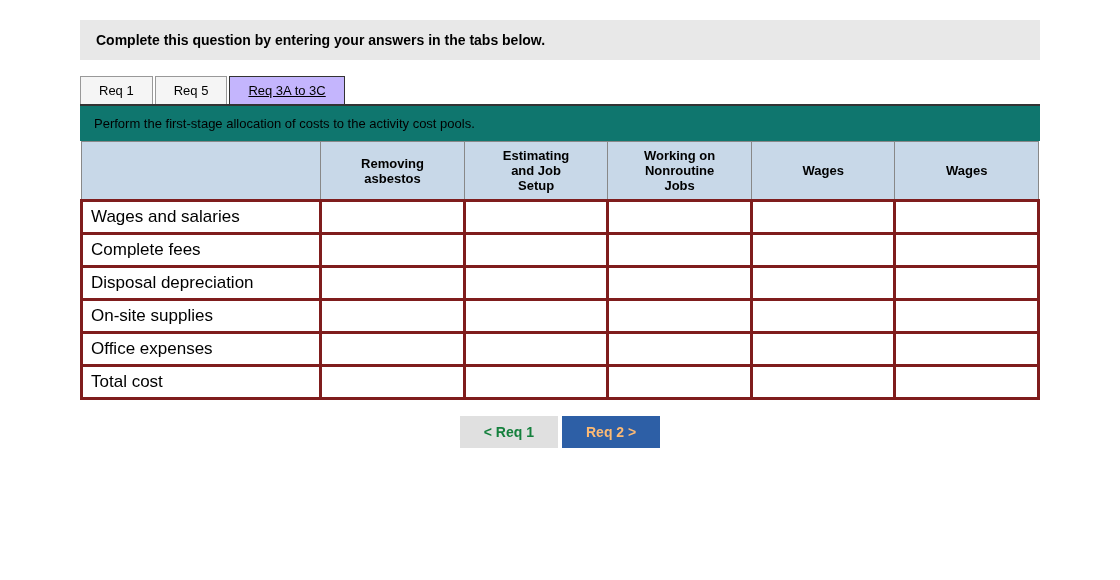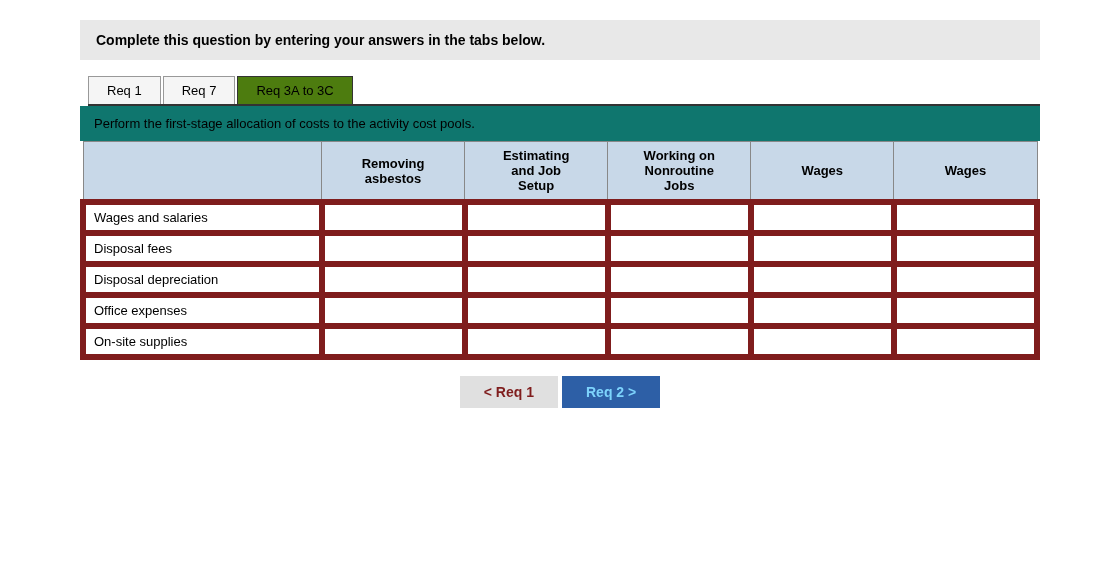--- a/index.html
+++ b/index.html
@@ -22,39 +22,39 @@
       font-weight: bold;
       font-size: 14px;
       margin-bottom: 16px;
     }
 
     .tabs-row {
       display: flex;
       align-items: flex-end;
       border-bottom: 2px solid #333;
       margin-top: 8px;
-      margin-left: 8px;
     }
 
     .tab {
       padding: 6px 18px;
       border: 1px solid #999;
       border-bottom: none;
       background: #f5f5f5;
       cursor: pointer;
       font-size: 13px;
       margin-right: 2px;
       min-width: 60px;
       text-align: center;
     }
 
     .tab.active {
-      background: #4d7c0f;
+      background: #c4b5fd;
       border-color: #333;
       font-weight: normal;
+      text-decoration: underline;
     }
 
     .description-bar {
       background: #0f766e;
       padding: 10px 14px;
       font-size: 13px;
       margin-bottom: 0;
     }
 
     .table-container {
@@ -77,24 +77,24 @@
       vertical-align: middle;
     }
 
     thead tr th:first-child {
       background: #c8d8e8;
       min-width: 200px;
       text-align: left;
     }
 
     tbody tr td {
-      border: 6px solid #7f1d1d;
+      border: 3px solid #7f1d1d;
       padding: 5px 8px;
       height: 28px;
-      font-size: 13px;
+      font-size: 17px;
     }
 
     tbody tr td:first-child {
       min-width: 200px;
       background: #fff;
     }
 
     tbody tr td:not(:first-child) {
       min-width: 120px;
       background: #fff;
@@ -110,39 +110,39 @@
     .nav-btn {
       padding: 8px 24px;
       font-size: 14px;
       font-weight: bold;
       cursor: pointer;
       border: none;
     }
 
     .nav-btn-prev {
       background: #e0e0e0;
-      color: #7f1d1d;
+      color: #15803d;
     }
 
     .nav-btn-next {
       background: #2d5fa6;
-      color: #7dd3fc;
+      color: #fdba74;
       margin-left: 4px;
     }
   </style>
 </head>
 <body>
 
 <div class="outer-wrapper">
 
   <div class="instruction-bar">Complete this question by entering your answers in the tabs below.</div>
 
   <div class="tabs-row">
     <div class="tab">Req 1</div>
-    <div class="tab">Req 7</div>
+    <div class="tab">Req 5</div>
     <div class="tab active">Req 3A to 3C</div>
   </div>
 
   <div class="description-bar">Perform the first-stage allocation of costs to the activity cost pools.</div>
 
   <div class="table-container">
     <table>
       <thead>
         <tr>
           <th></th>
@@ -156,45 +156,53 @@
       <tbody id="table-body">
       <tr>
             <td>Wages and salaries</td>
             <td></td>
             <td></td>
             <td></td>
             <td></td>
             <td></td>
           </tr>
           <tr>
-            <td>Disposal fees</td>
+            <td>Complete fees</td>
             <td></td>
             <td></td>
             <td></td>
             <td></td>
             <td></td>
           </tr>
           <tr>
             <td>Disposal depreciation</td>
             <td></td>
             <td></td>
             <td></td>
             <td></td>
             <td></td>
           </tr>
           <tr>
+            <td>On-site supplies</td>
+            <td></td>
+            <td></td>
+            <td></td>
+            <td></td>
+            <td></td>
+          </tr>
+          <tr>
             <td>Office expenses</td>
             <td></td>
             <td></td>
             <td></td>
             <td></td>
             <td></td>
           </tr>
           <tr>
-            <td>On-site supplies</td>
+            <td>Total cost</td>
             <td></td>
             <td></td>
             <td></td>
             <td></td>
             <td></td>
           </tr>
         </tbody>
     </table>
   </div>
 

